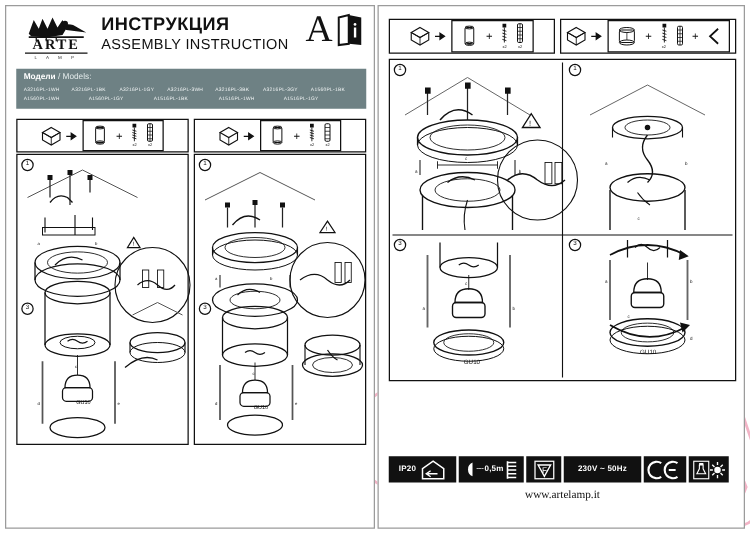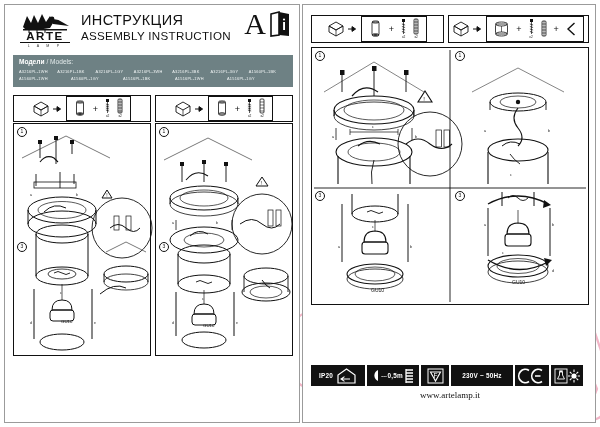--- a/index.html
+++ b/index.html
@@ -11,27 +11,27 @@
   
   .sheet{position:absolute;top:4px;height:419px;background:#fff;
          border:1px solid #9b9b9b;box-sizing:border-box;overflow:hidden;}
   .sheet-left{left:4px;width:296px;}
   .sheet-right{left:302px;width:294px;}
 
   
   .hdr{position:absolute;left:8px;top:4px;right:8px;height:44px;}
   .logo{position:absolute;left:4px;top:2px;width:54px;height:42px;}
   .logo-txt{position:absolute;left:2px;top:20px;width:52px;text-align:center;
-            font-family:Liberation Sans, sans-serif;font-size:11.5px;
+            font-family:Liberation Serif, serif;font-size:11.5px;
             letter-spacing:1.6px;font-weight:700;color:#111;line-height:11px;}
   .logo-sub{position:absolute;left:2px;top:33px;width:52px;text-align:center;
             font-size:3.6px;letter-spacing:3.2px;color:#333;}
   .logo-rule{position:absolute;left:3px;top:31px;width:50px;height:1px;background:#111;}
   .titles{position:absolute;left:68px;top:3px;}
-  .t-ru{font-size:14.5px;font-weight:400;letter-spacing:.4px;color:#111;line-height:16px;}
+  .t-ru{font-size:14.5px;font-weight:700;letter-spacing:.4px;color:#111;line-height:16px;}
   .t-en{font-size:11.6px;font-weight:400;letter-spacing:.3px;color:#111;line-height:14px;
         margin-top:1px;text-align:center;}
   .hdr-right{position:absolute;right:0;top:0;display:flex;align-items:center;gap:3px;}
   .big-a{font-family:"Liberation Serif",serif;font-size:30px;line-height:30px;
          font-weight:400;color:#111;}
   .book-icon{width:22px;height:26px;}
 
   
   .models{position:absolute;left:8px;top:50px;width:280px;height:32px;
           background:#6e8184;color:#fff;box-sizing:border-box;padding:3px 6px;}

